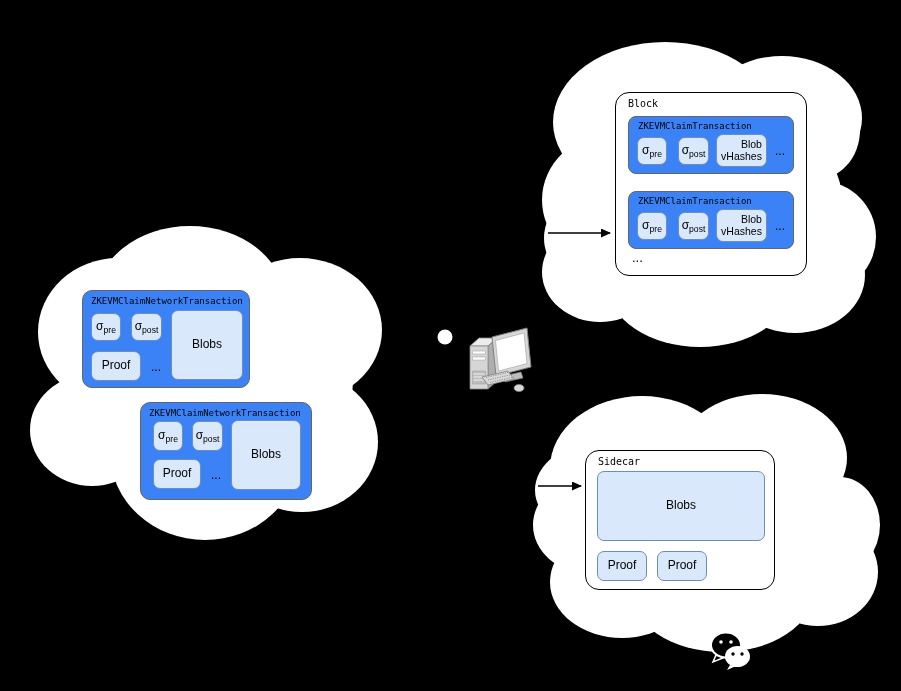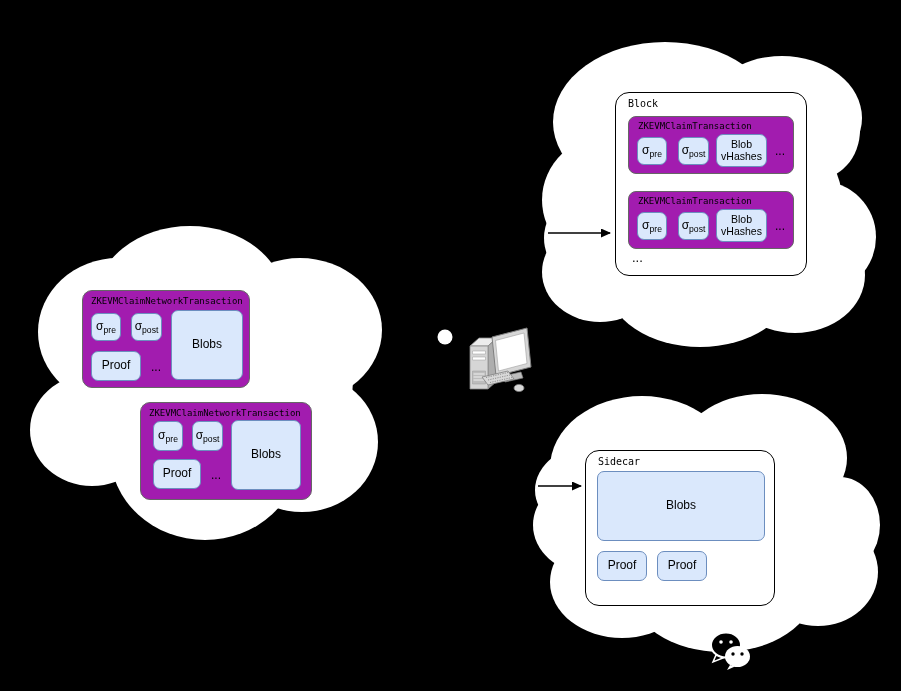--- a/index.html
+++ b/index.html
@@ -3,32 +3,32 @@
 <meta charset="utf-8">
 <style>
   html,body{margin:0;padding:0;}
   body{
     width:901px;height:691px;position:relative;overflow:hidden;
     background:#000;font-family:"Liberation Sans",sans-serif;
   }
   #bg{position:absolute;left:0;top:0;z-index:0;}
   .abs{position:absolute;z-index:2;box-sizing:border-box;}
   .panel{background:#fff;border:1px solid #000;border-radius:14px;}
-  .txbox{background:#a21caf;border:1px solid #666;border-radius:10px;}
+  .txbox{background:#3b82f6;border:1px solid #666;border-radius:10px;}
   .blue{
     background:#dae8fc;border:1px solid #6c8ebf;border-radius:7px;
     display:flex;align-items:center;justify-content:center;
     color:#000;font-size:12px;text-align:center;line-height:1.1;
   }
   .mono{font-family:"DejaVu Sans Mono",monospace;color:#000;white-space:nowrap;}
   .mono-9{font-size:9px;}
   .mono-10{font-size:10px;}
   .sig sub{font-size:0.72em;line-height:0;}
   .dots{color:#000;font-size:12px;display:flex;align-items:center;justify-content:center;}
-  .vh{font-size:10.5px;}
+  .vh{font-size:10.5px;text-align:right;}
   #logo{
     position:absolute;left:706px;top:629px;z-index:3;
     display:flex;align-items:center;gap:7px;
   }
   #logo .brand{color:#d4d4d4;font-size:22px;letter-spacing:0.5px;}
 </style>
 </head>
 <body>
 
 <svg id="bg" width="901" height="691" viewBox="0 0 901 691">
@@ -156,21 +156,21 @@
       </div>
     <div class="abs blue vh" style="left:87px;top:17px;width:51px;height:33px;">
         <span><span>Blob</span><br><span>vHashes</span></span>
       </div>
     <div class="abs dots" style="left:141px;top:20px;width:20px;height:28px;">...</div>
   </div>
 
   <div class="abs dots" style="left:16px;top:156px;width:20px;height:16px;justify-content:flex-start;font-size:13px;">...</div>
 </div>
 
-<div class="abs panel" style="left:585px;top:450px;width:190px;height:156px;">
+<div class="abs panel" style="left:585px;top:450px;width:190px;height:140px;">
   <div class="abs mono mono-10" style="left:12px;top:5px;">Sidecar</div>
   <div class="abs blue" style="left:11px;top:20px;width:168px;height:70px;">Blobs</div>
   <div class="abs blue" style="left:11px;top:100px;width:50px;height:30px;">Proof</div>
   <div class="abs blue" style="left:71px;top:100px;width:50px;height:30px;">Proof</div>
 </div>
 
 <div id="logo">
   <svg width="47" height="47" viewBox="0 0 47 47">
     <ellipse cx="20" cy="16" rx="15" ry="12.5" fill="#000" stroke="#fff" stroke-width="2"></ellipse>
     <polygon points="10,26 7,33 17,29" fill="#000" stroke="#fff" stroke-width="1.5"></polygon>

